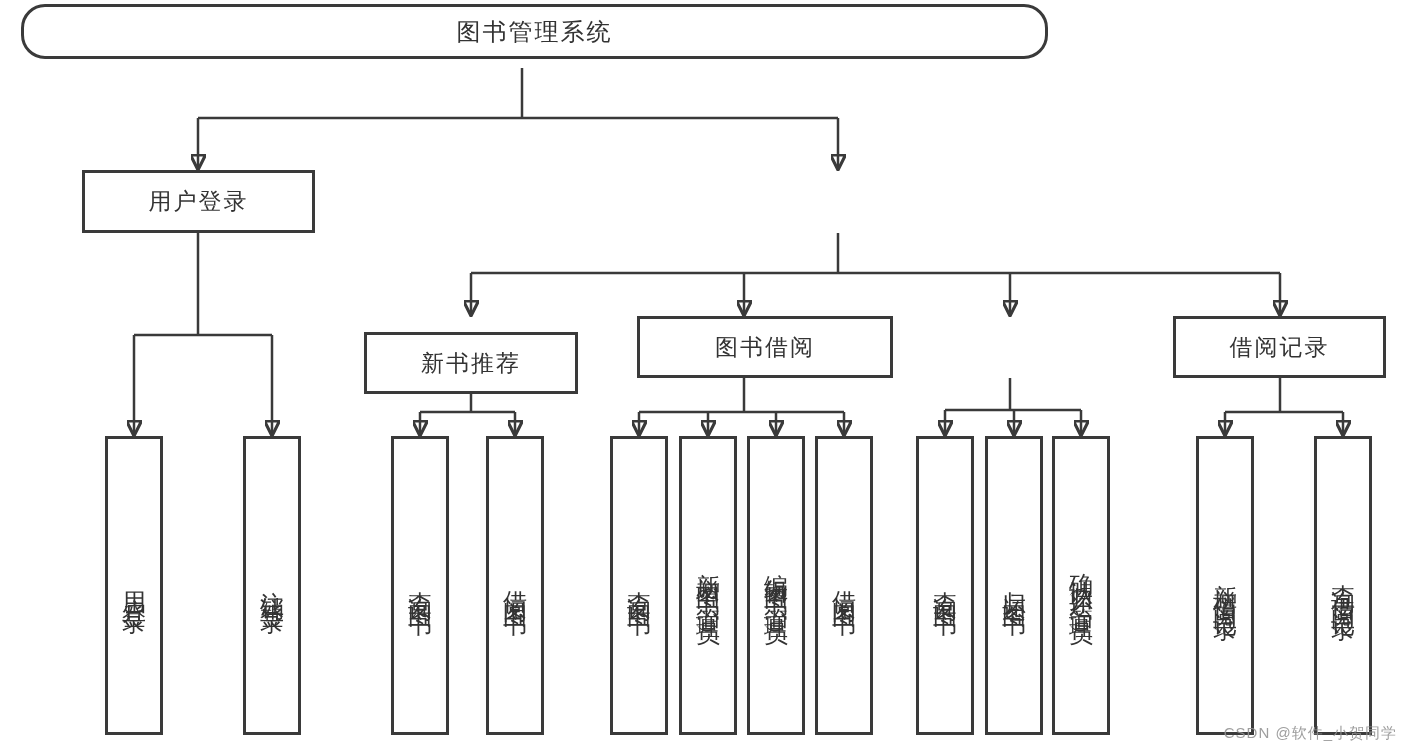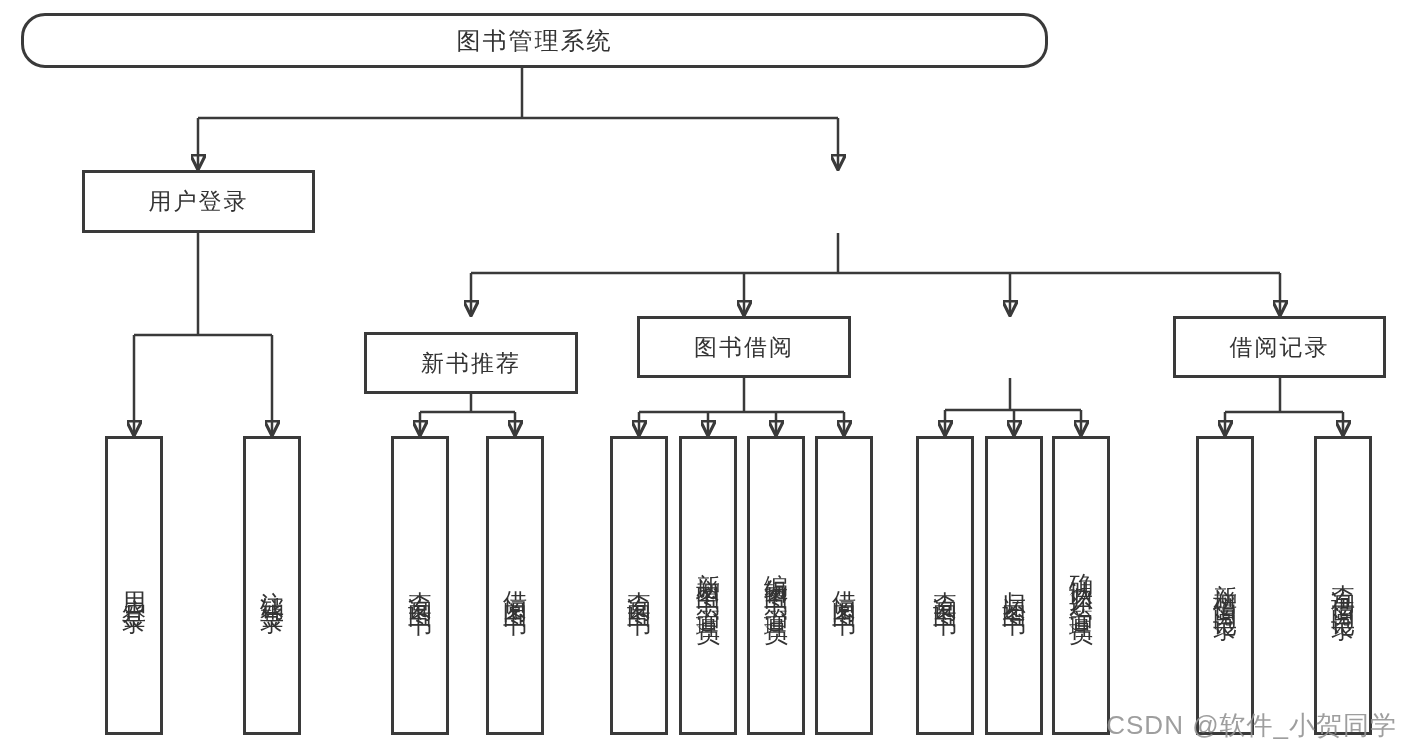--- a/index.html
+++ b/index.html
@@ -42,21 +42,21 @@
   }
   #connector-layer path {
     stroke: #3a3a3a;
     stroke-width: 2.5;
     fill: none;
   }
   .watermark {
     position: absolute;
     right: 8px;
     bottom: 4px;
-    font-size: 26px;
+    font-size: 15px;
     color: rgba(148, 148, 148, 0.9);
     letter-spacing: 1px;
     white-space: nowrap;
     z-index: 5;
   }
 </style>
 </head>
 <body>
 
 <div id="canvas">
@@ -102,26 +102,26 @@
     <path d="M945,410 V436" marker-end="url(#arrow)"></path>
     <path d="M1014,410 V436" marker-end="url(#arrow)"></path>
     <path d="M1081,410 V436" marker-end="url(#arrow)"></path>
 
     <path d="M1280,378 V413"></path>
     <path d="M1225,412 H1343"></path>
     <path d="M1225,412 V436" marker-end="url(#arrow)"></path>
     <path d="M1343,412 V436" marker-end="url(#arrow)"></path>
   </svg>
 
-  <div class="node hbox root" style="left:21px; top:13px; width:1027px; height:55px;border-radius:24px;">图书管理系统</div>
+  <div class="node hbox root" style="left:21px; top:4px; width:1027px; height:55px;border-radius:24px;">图书管理系统</div>
 
   <div class="node hbox" style="left:82px; top:170px; width:233px; height:63px;">用户登录</div>
 
   <div class="node hbox" style="left:364px; top:332px; width:214px; height:62px;">新书推荐</div>
-  <div class="node hbox" style="left:637px; top:316px; width:214px; height:62px;">图书借阅</div>
+  <div class="node hbox" style="left:637px; top:316px; width:256px; height:62px;">图书借阅</div>
   <div class="node hbox" style="left:1173px; top:316px; width:213px; height:62px;">借阅记录</div>
 
   <div class="node vbox" style="left:105px; top:436px; width:58px; height:299px;">用户登录</div>
   <div class="node vbox" style="left:243px; top:436px; width:58px; height:299px;">注销登录</div>
 
   <div class="node vbox" style="left:391px; top:436px; width:58px; height:299px;">查询图书</div>
   <div class="node vbox" style="left:486px; top:436px; width:58px; height:299px;">借阅图书</div>
 
   <div class="node vbox" style="left:610px; top:436px; width:58px; height:299px;">查询图书</div>
   <div class="node vbox" style="left:679px; top:436px; width:58px; height:299px;">新增图书（管理员）</div>

